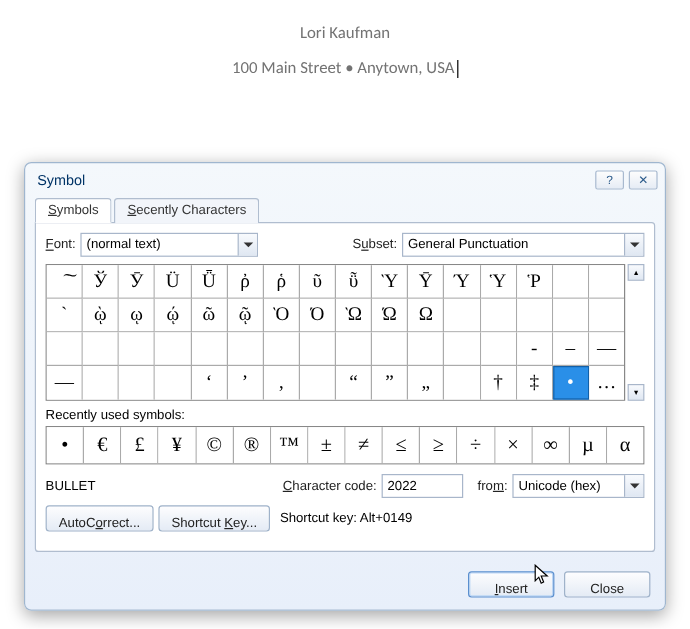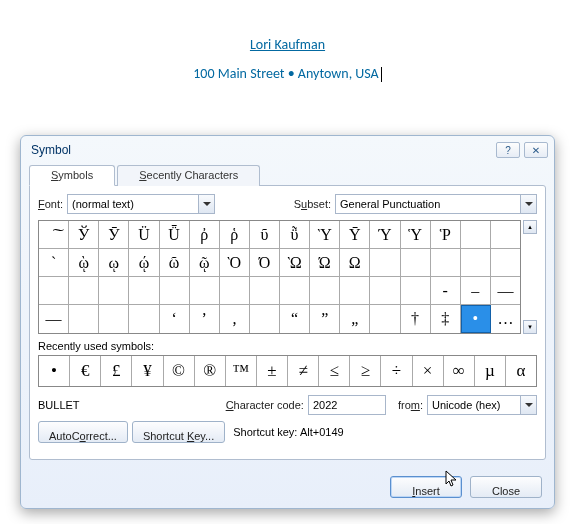--- a/index.html
+++ b/index.html
@@ -8,25 +8,24 @@
     font-family: "Segoe UI", Tahoma, sans-serif;
     font-size: 11px;
     background: #fff;
     width: 575px;
     height: 524px;
     position: relative;
     overflow: hidden;
   }
   .doctext {
     text-align: center;
-    padding-top: 36px;
+    padding-top: 19px;
     font-family: Calibri, sans-serif;
     font-size: 14px;
-    color: #0369a1;
-    text-decoration: underline;
+    color: #737373;
   }
   .doctext .line1 { margin-bottom: 12px; }
   .doctext .line2 { position: relative; display: inline-block; }
   .cursor {
     display: inline-block;
     width: 1px;
     height: 15px;
     background: #000;
     vertical-align: middle;
     margin-left: 2px;
@@ -63,21 +62,21 @@
     font-size: 10px;
     color: #2a5a8a;
     cursor: default;
   }
   .tabs {
     display: flex;
     padding: 0 8px;
     gap: 2px;
   }
   .tab {
-    padding: 3px 21px 4px;
+    padding: 3px 10px 4px;
     border: 1px solid #b0bdcf;
     border-bottom: none;
     background: #f2f5fa;
     border-radius: 3px 3px 0 0;
     position: relative;
     top: 1px;
     color: #333;
     cursor: default;
   }
   .tab.active {
@@ -356,21 +355,21 @@
         <div class="cell">×</div>
         <div class="cell">∞</div>
         <div class="cell">µ</div>
         <div class="cell">α</div>
       </div>
 
     <div class="row" style="margin-bottom:6px">
       <span style="min-width:120px">BULLET</span>
       <div style="flex:1"></div>
       <label><span class="u">C</span>haracter code:</label>
-      <input class="txtinput" style="width: 78px;" value="2022">
+      <input class="txtinput" style="width: 68px;" value="2022">
       <label style="margin-left:8px">fro<span class="u">m</span>:</label>
       <div class="combo" style="width:110px">
         <span class="val">Unicode (hex)</span>
         <span class="arrow"></span>
       </div>
     </div>
 
     <div class="row">
       <div class="wbtn">
           <span>AutoC<span class="u">o</span>rrect...</span>

